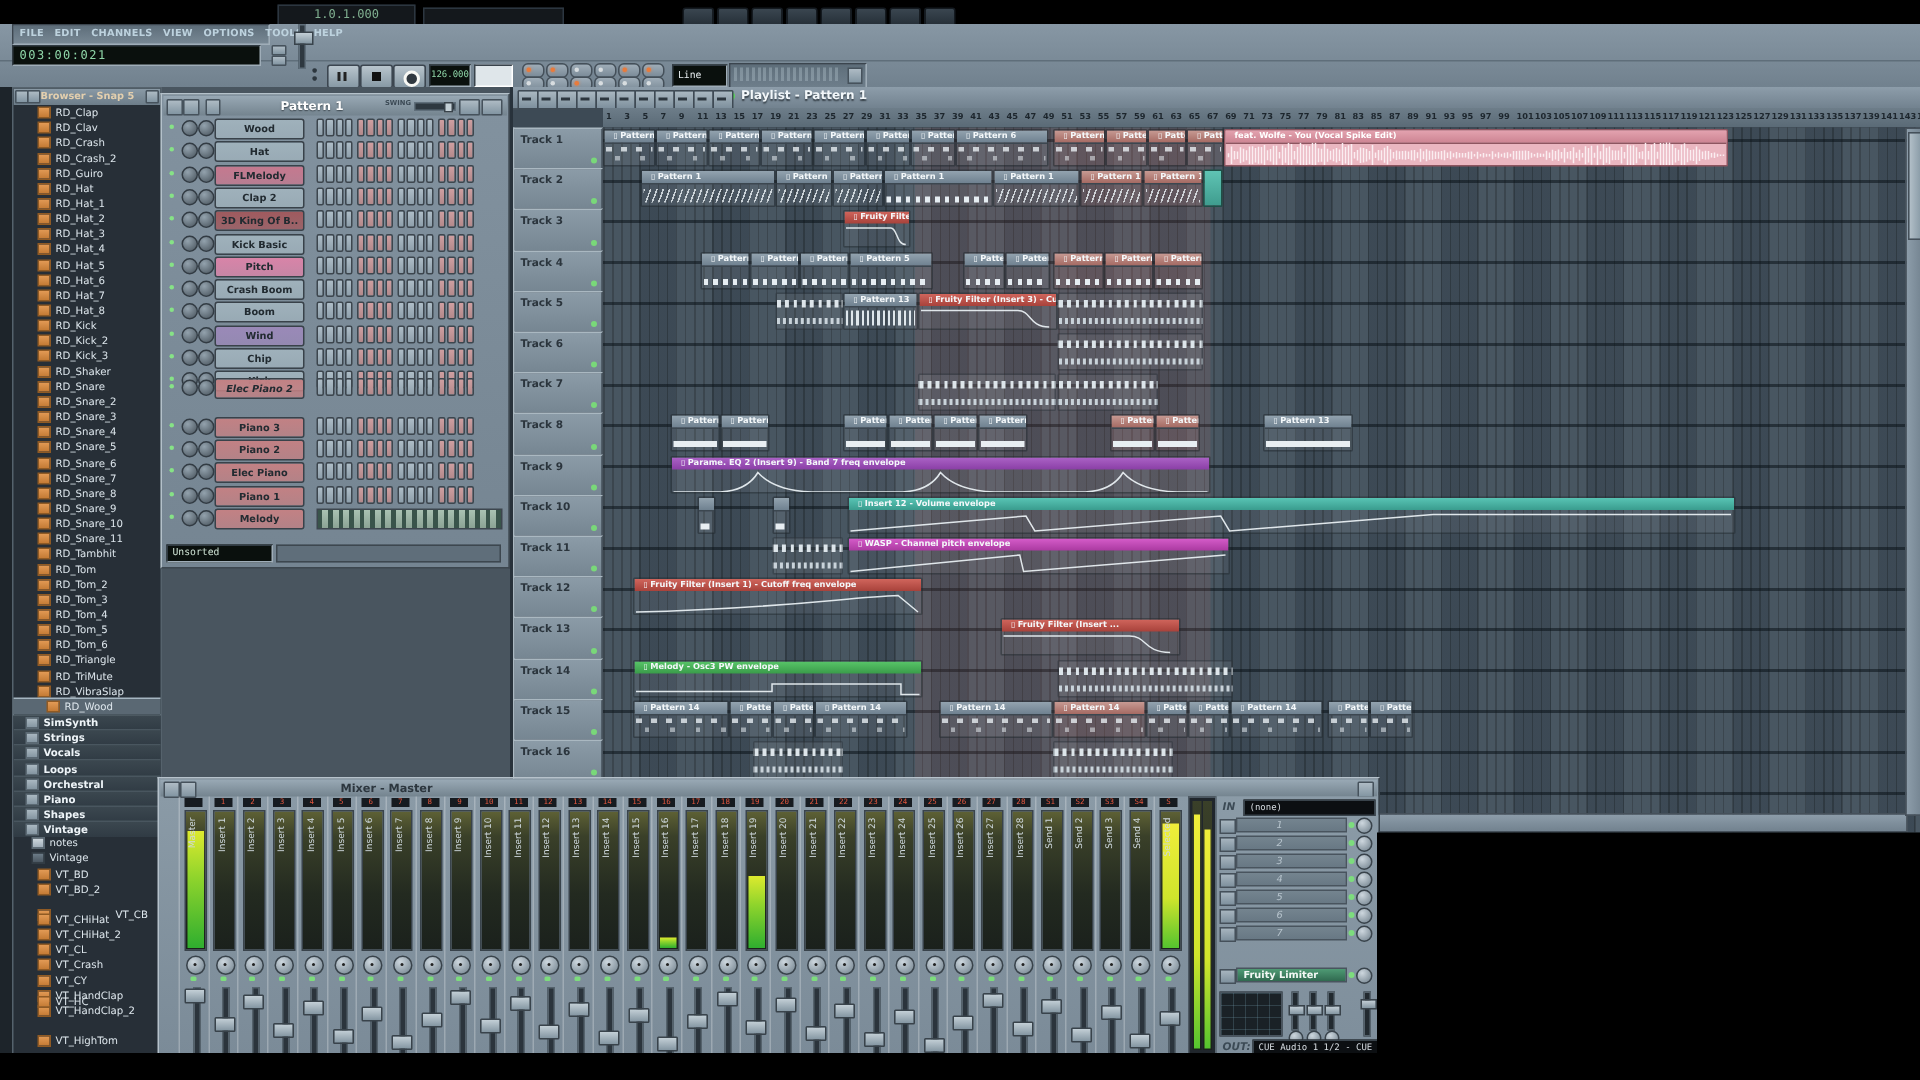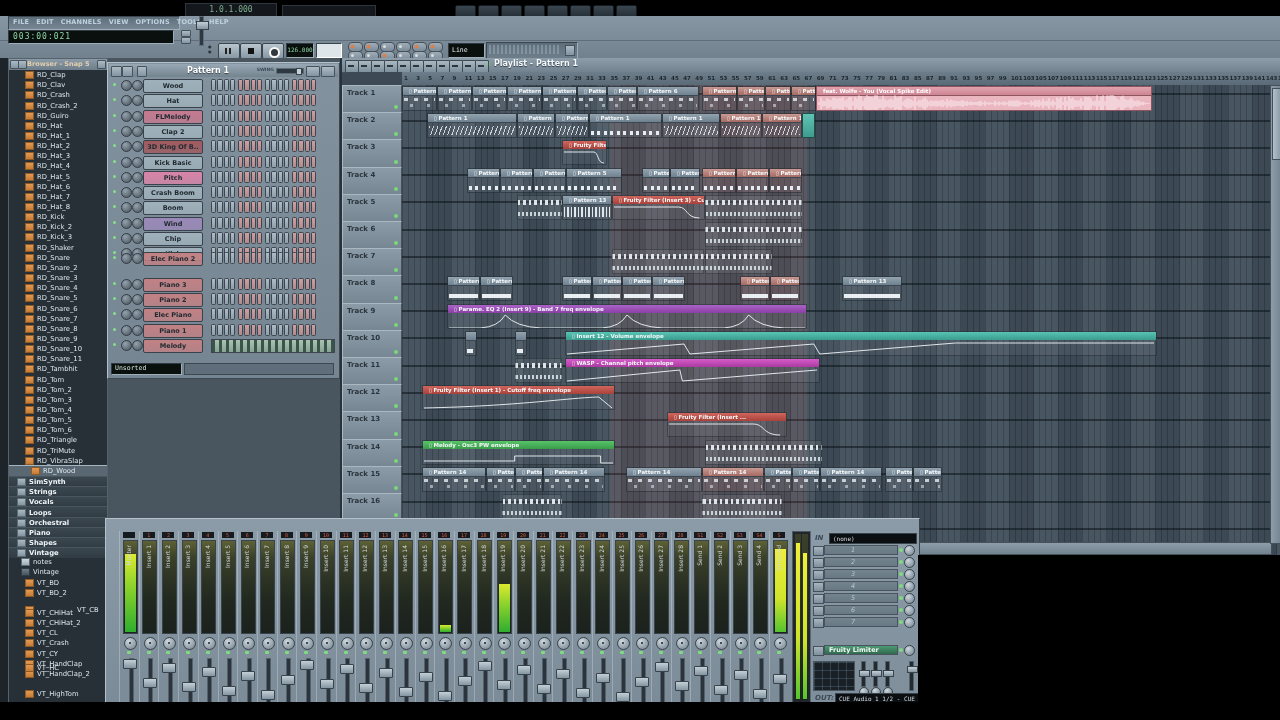--- a/index.html
+++ b/index.html
@@ -813,21 +813,21 @@
             <div class="step st-a" style="margin-left: 1.5px;"></div>
             <div class="step st-a"></div>
             <div class="step st-a"></div>
             <div class="step st-a"></div>
             <div class="step st-b" style="margin-left: 1.5px;"></div>
             <div class="step st-b"></div>
             <div class="step st-b"></div>
             <div class="step st-b"></div>
           </div>
         </div>
-        <div class="rack-row" style="top: 173px;">
+        <div class="rack-row" style="top: 173px; font-style: italic;">
           <div class="led"></div>
           <div class="knob" style="left: 10px; top: 2px;"></div>
           <div class="knob" style="left: 21px; top: 2px;"></div>
           <div class="ch-btn" style="background: linear-gradient(rgb(194, 129, 132), rgba(194, 129, 132, 0.8));">Elec Piano 2</div>
           <div class="steps">
             <div class="step st-a"></div>
             <div class="step st-a"></div>
             <div class="step st-a"></div>
             <div class="step st-a"></div>
             <div class="step st-b" style="margin-left: 1.5px;"></div>
@@ -1518,20 +1518,26 @@
       </div>
     <div id="pl-hscroll">
         <div id="pl-hthumb"></div>
       </div>
     <div id="pl-vscroll">
         <div id="pl-vthumb"></div>
       </div>
   </div>
 
   <div class="abs" id="mixer">
+    <div class="abs titlebar" style="left:1px;top:1px;right:1px;height:11px;">
+      <div class="winbtn" style="position:absolute;left:2px;top:1px;"></div>
+      <div class="winbtn" style="position:absolute;left:13px;top:1px;"></div>
+      <span id="mx-title">Mixer - Master</span>
+      <div class="winbtn" style="position:absolute;right:2px;top:1px;"></div>
+    </div>
     <div id="mx-strips">
         <div class="strip" style="left: 0px;">
           <div class="num"></div>
           <div class="meter">
             <div class="lit lit-green" style="height: 85%;"></div>
           </div>
           <div class="m-label">Master</div>
           <div class="mknob"></div>
           <div class="mled"></div>
           <div class="fgroove"></div>

